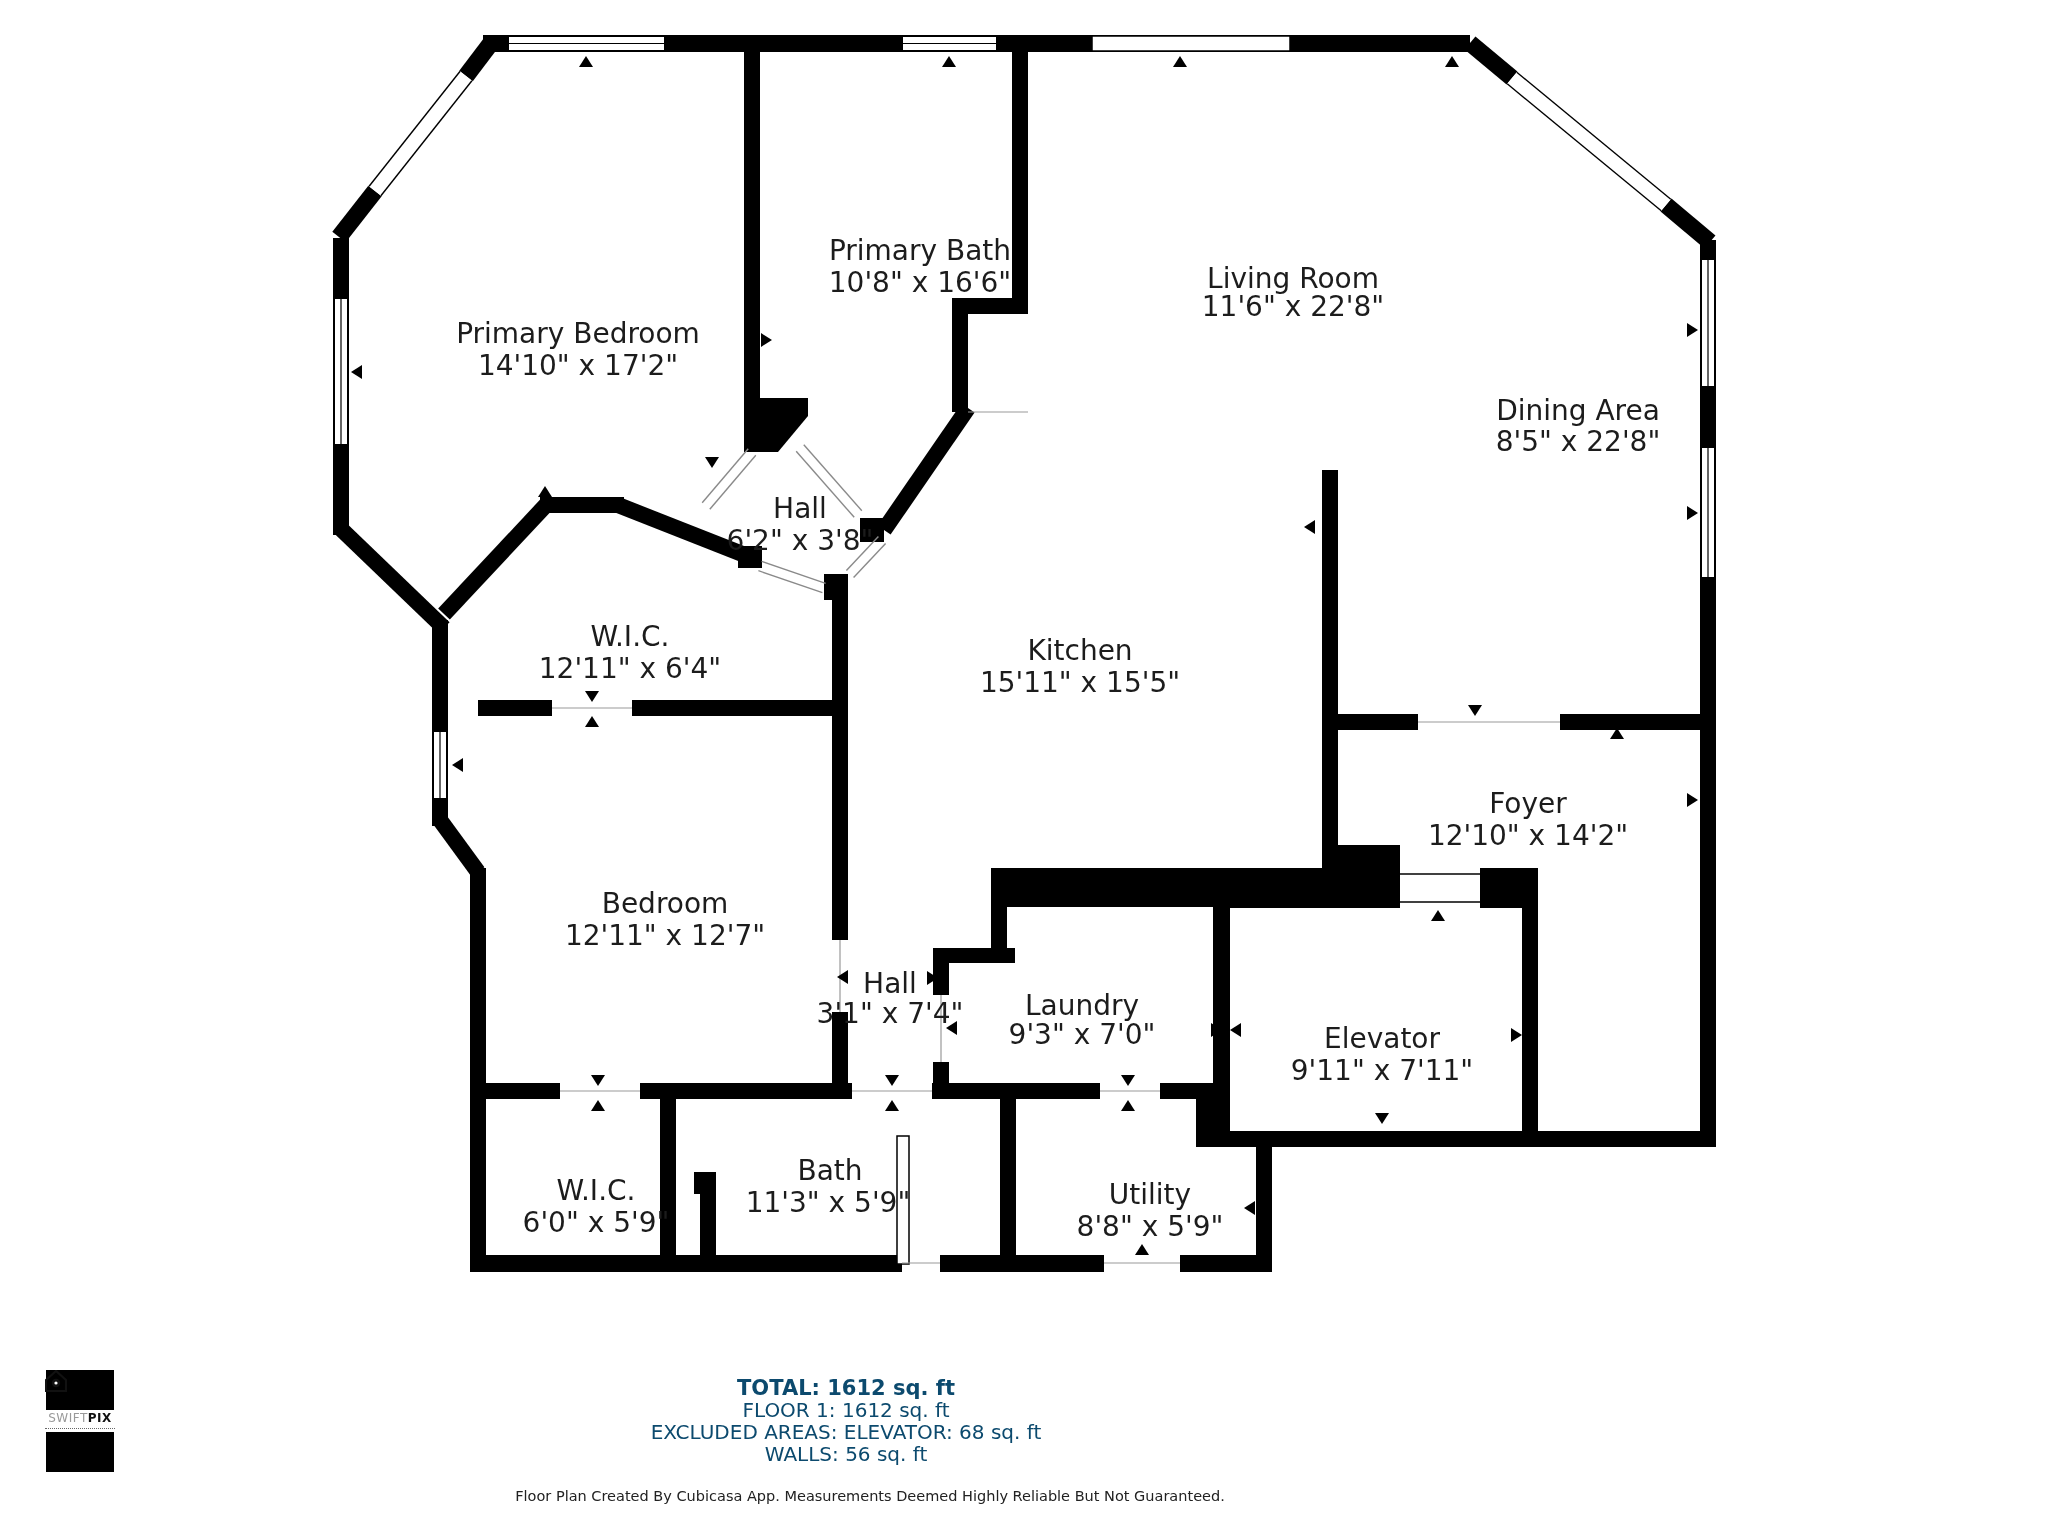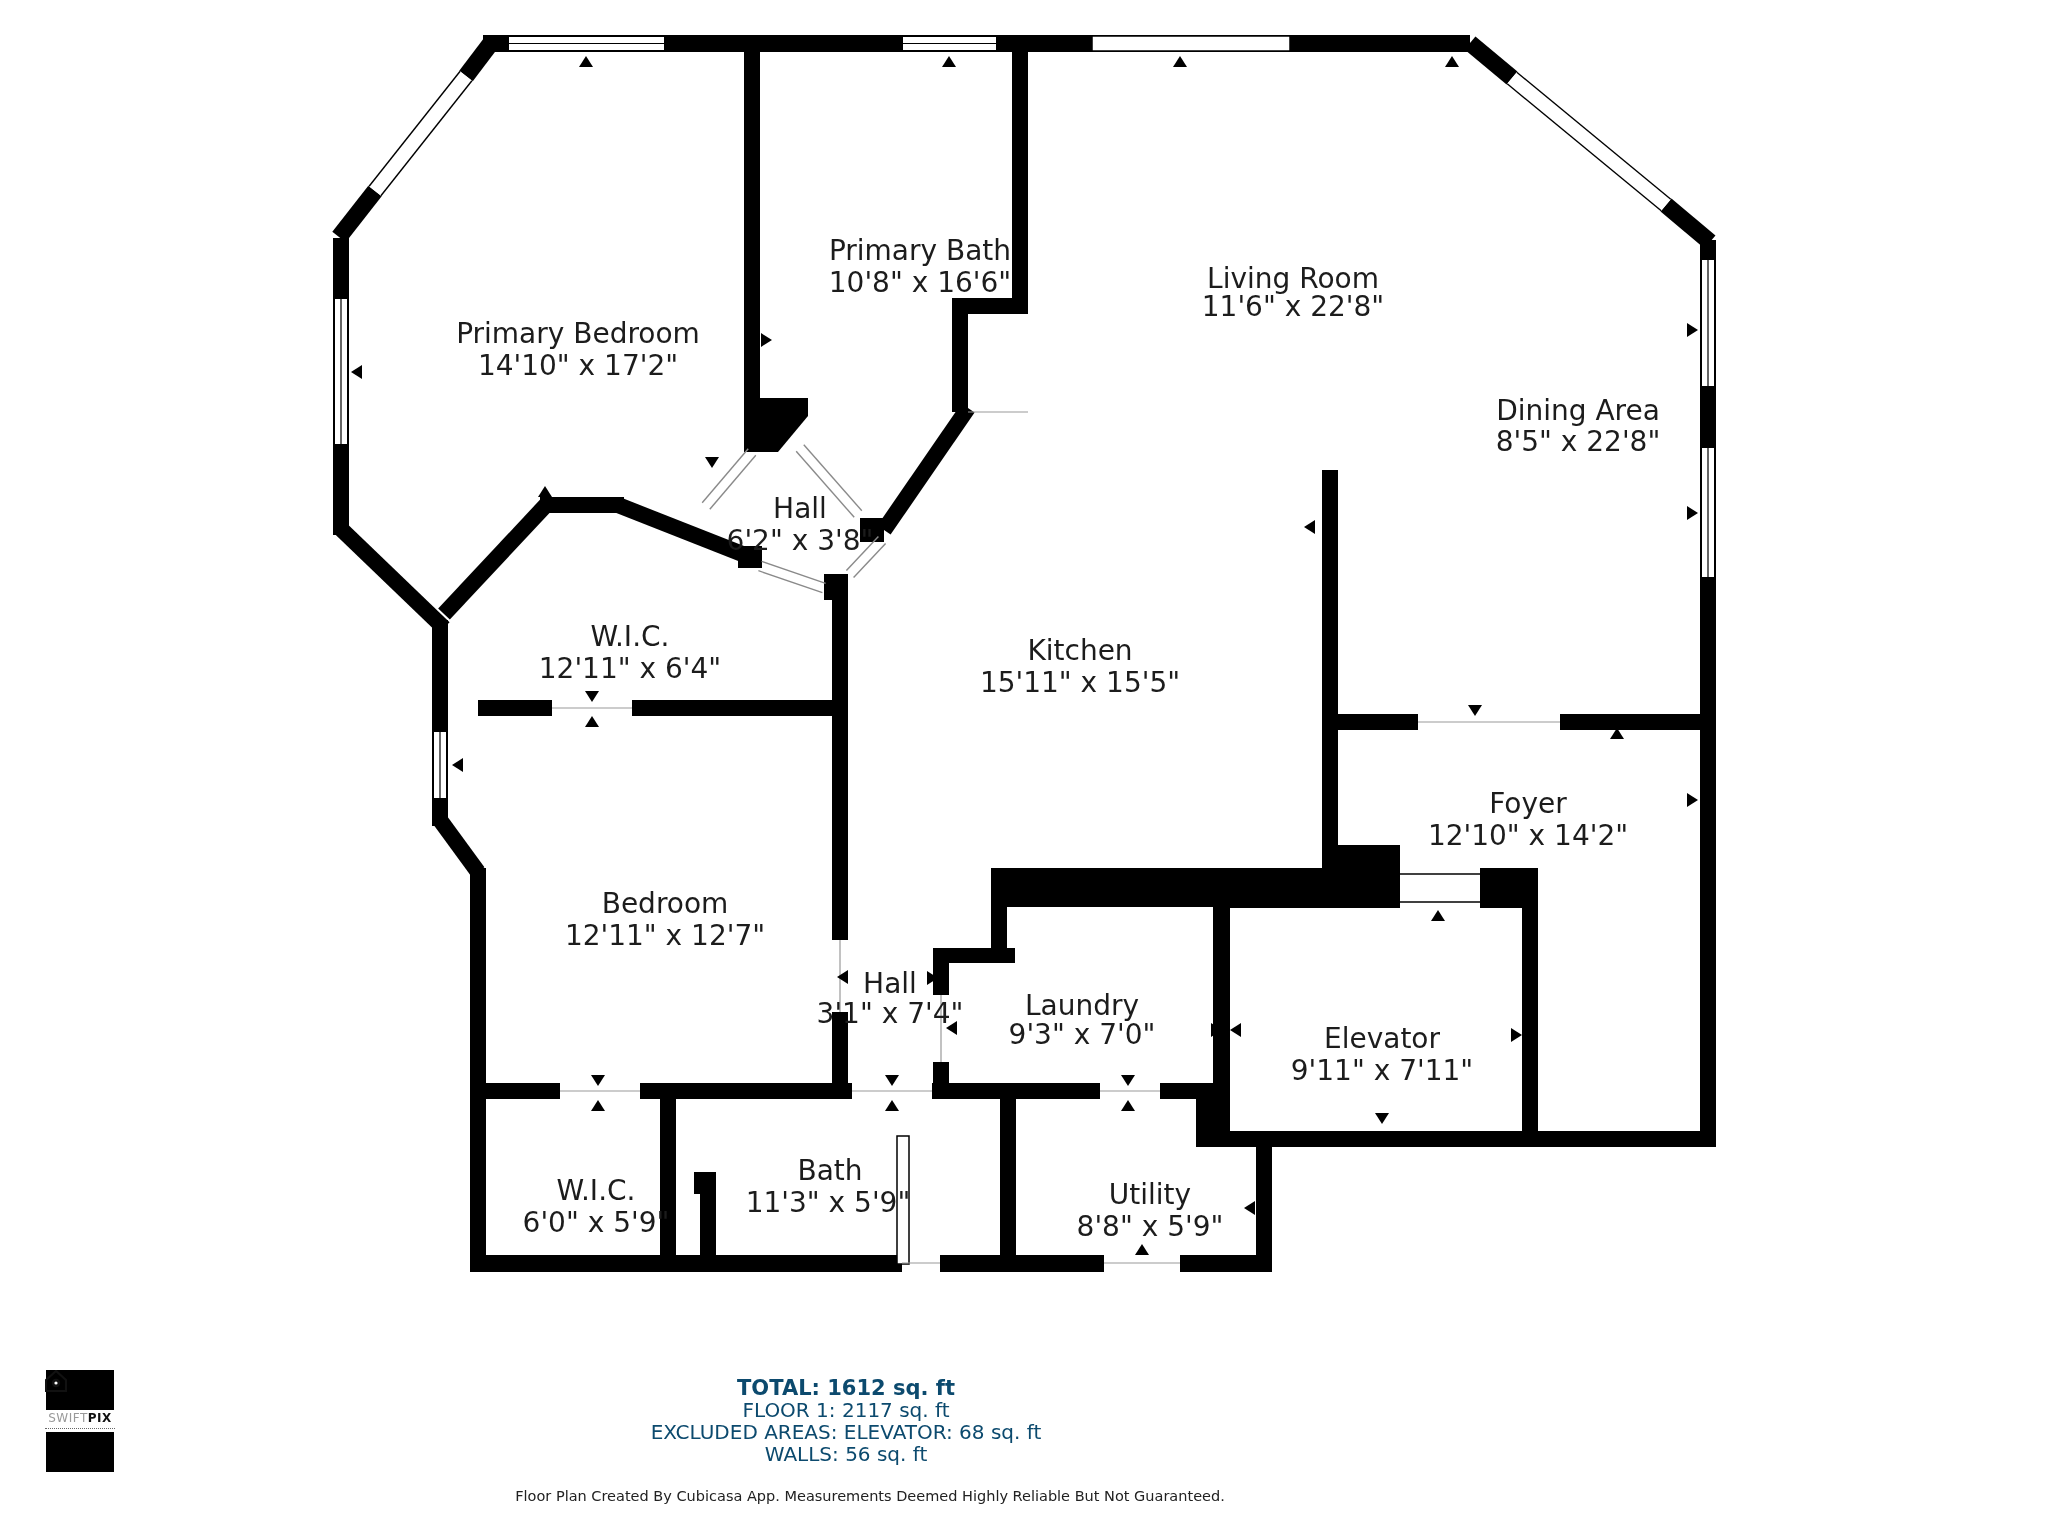--- a/index.html
+++ b/index.html
@@ -242,21 +242,21 @@
     <text class="room-dims" x="596" y="1232">6'0" x 5'9"</text>
     <text class="room-name" x="830" y="1180">Bath</text>
     <text class="room-dims" x="828" y="1212">11'3" x 5'9"</text>
     <text class="room-name" x="1150" y="1204">Utility</text>
     <text class="room-dims" x="1150" y="1236">8'8" x 5'9"</text>
   </g>
 </svg>
 
 <div class="summary">
   <div class="line total">TOTAL: 1612 sq. ft</div>
-  <div class="line">FLOOR 1: 2117 sq. ft</div>
+  <div class="line">FLOOR 1: 1612 sq. ft</div>
   <div class="line">EXCLUDED AREAS: ELEVATOR: 68 sq. ft</div>
   <div class="line">WALLS: 56 sq. ft</div>
 </div>
 <div class="disclaimer">Floor Plan Created By Cubicasa App. Measurements Deemed Highly Reliable But Not Guaranteed.</div>
 
 <div class="logo">
   <div class="block"></div>
   <div class="mid">
     <svg width="22" height="22" viewBox="0 0 22 22">
       <path d="M11 1 L1 10 L1 21 L21 21 L21 10 Z" fill="none" stroke="#111" stroke-width="2.2"></path>

